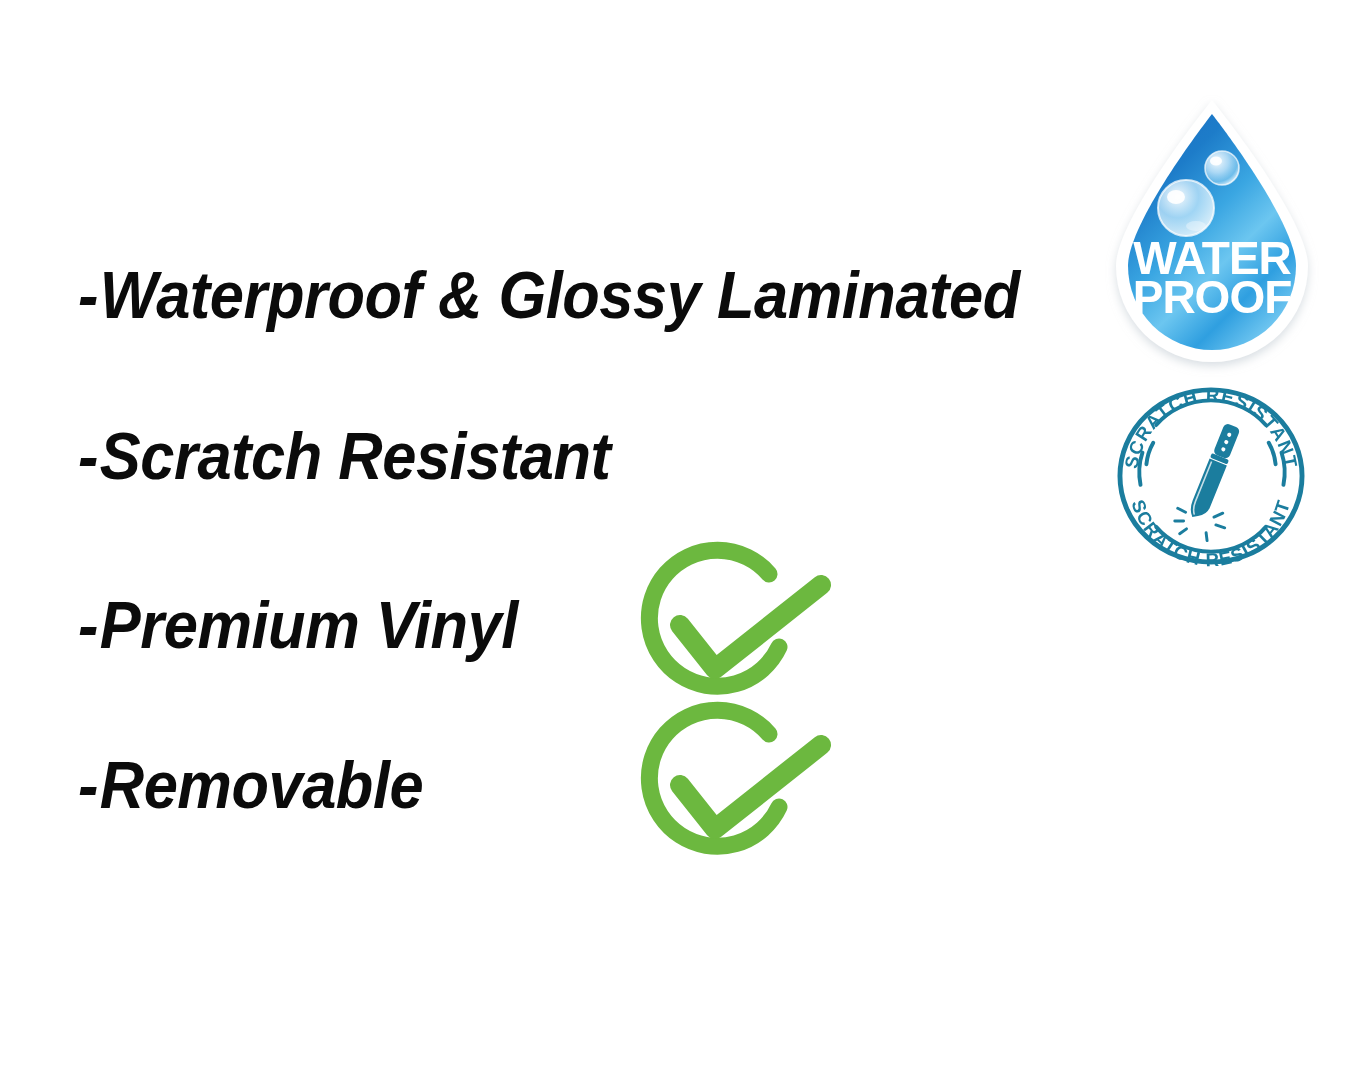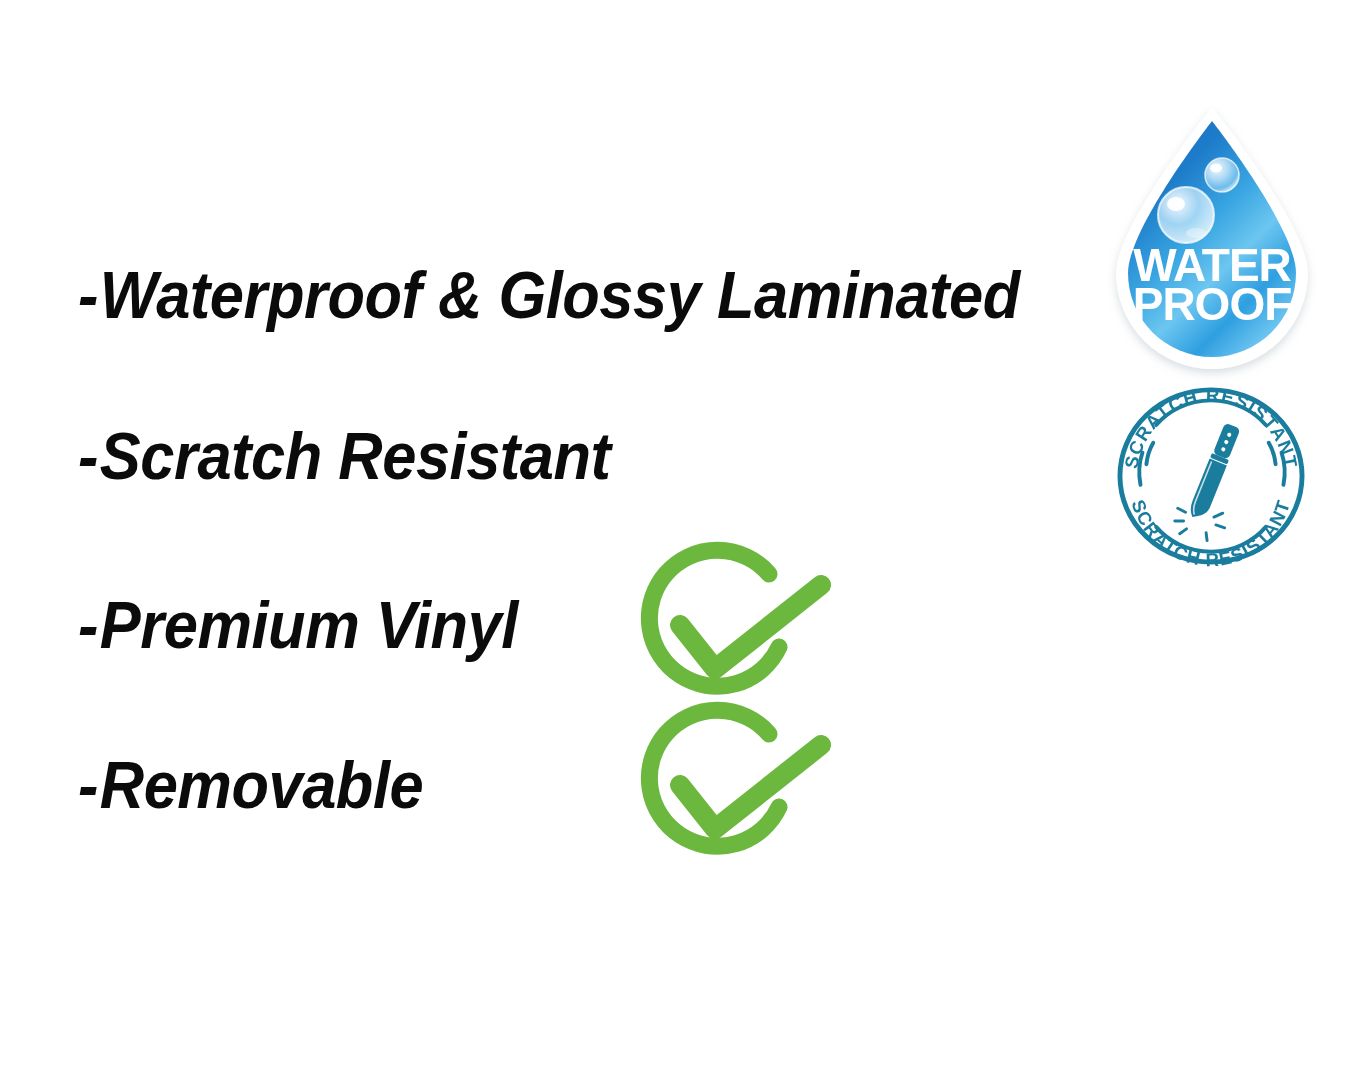--- a/index.html
+++ b/index.html
@@ -37,21 +37,21 @@
   }
   #feature-0 { top: 262px; font-size: 66px; transform: scaleX(0.93); transform-origin: left center; }
   #feature-1 { top: 423px; font-size: 66px; transform: scaleX(0.93); transform-origin: left center; }
   #feature-2 { top: 592px; font-size: 66px; transform: scaleX(0.93); transform-origin: left center; }
   #feature-3 { top: 752px; font-size: 66px; transform: scaleX(0.93); transform-origin: left center; }
 
   
   #waterproof-badge {
     position: absolute;
     left: 1104px;
-    top: 103px;
+    top: 96px;
     width: 216px;
     height: 262px;
   }
   #scratch-badge {
     position: absolute;
     left: 1112px;
     top: 382px;
     width: 198px;
     height: 186px;
   }

